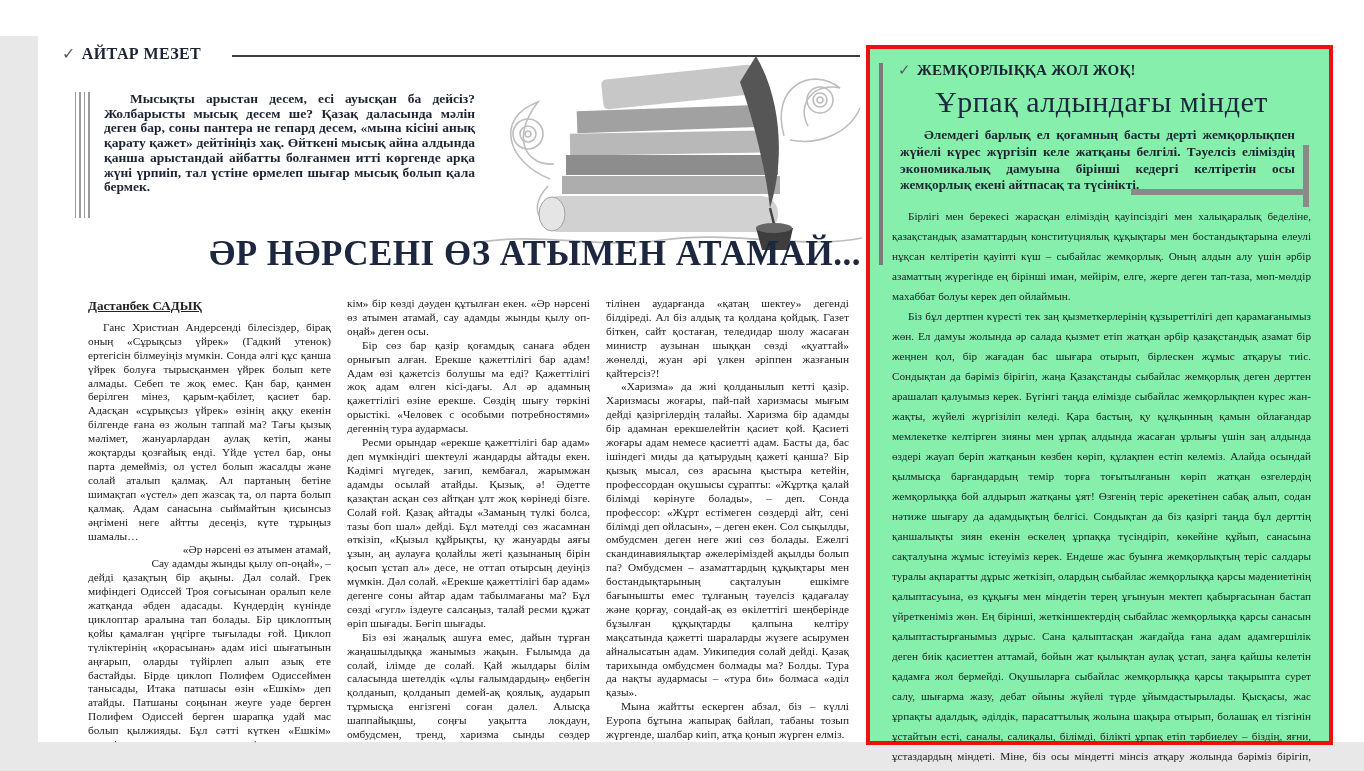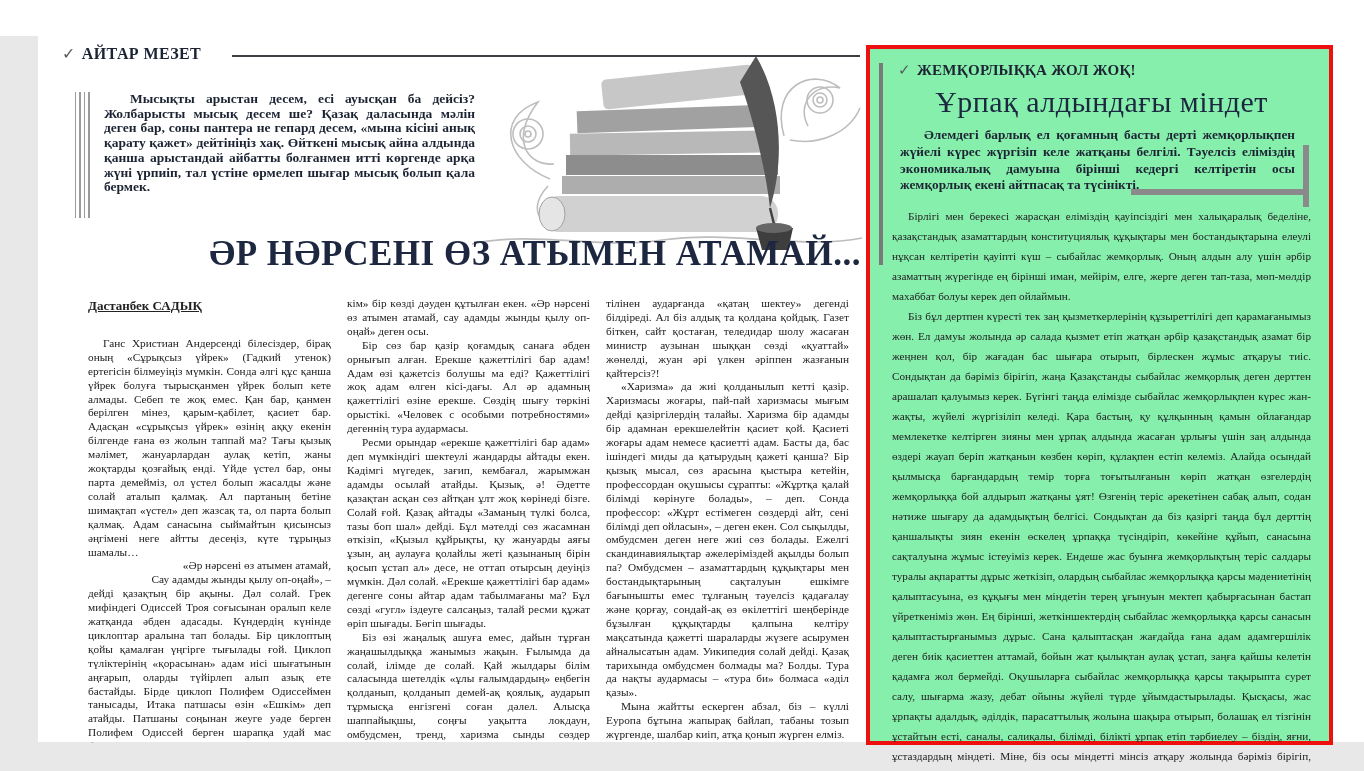--- a/index.html
+++ b/index.html
@@ -24,21 +24,21 @@
     text-indent:26px;color:#1c2433;}
 
   .illustration{position:absolute;left:452px;top:44px;width:418px;height:216px;opacity:.92;}
 
   .headline{position:absolute;left:55px;top:234px;width:806px;text-align:right;
     font-size:35px;font-weight:bold;color:#1d2840;letter-spacing:.5px;white-space:nowrap;}
 
   .columns{position:absolute;left:88px;top:297px;width:762px;height:446px;display:flex;gap:16px;overflow:hidden;}
   .col{width:243px;flex:none;height:100%;overflow:hidden;text-align:justify;
     font-size:11.3px;line-height:13.9px;color:#222;}
-  .byline{font-size:13px;font-weight:bold;text-decoration:underline;margin:2px 0 24px 0;text-align:left;}
+  .byline{font-size:13px;font-weight:bold;text-decoration:underline;margin:2px 0 8px 0;text-align:left;}
   .col p{margin:0;text-indent:15px;}
   .col p.cont{text-indent:0;}
   .col p.poem{text-indent:15px;white-space:pre-line;text-align:right;}
 
   
   .highlight-box{position:absolute;left:866px;top:45px;width:467px;height:700px;
     border:4px solid #ee0f0f;background:#86efac;box-sizing:border-box;padding:12px 18px 8px 22px;}
   .header-side-bar{position:absolute;left:9px;top:14px;width:4px;height:202px;background:#7a7a7a;}
   .rubric-right{font-size:15px;font-weight:bold;color:#1c2433;letter-spacing:.3px;margin-left:6px;}
   .title-right{text-align:center;font-size:30px;color:#1c2740;margin:6px 0 8px 0;font-weight:normal;letter-spacing:.5px;}

